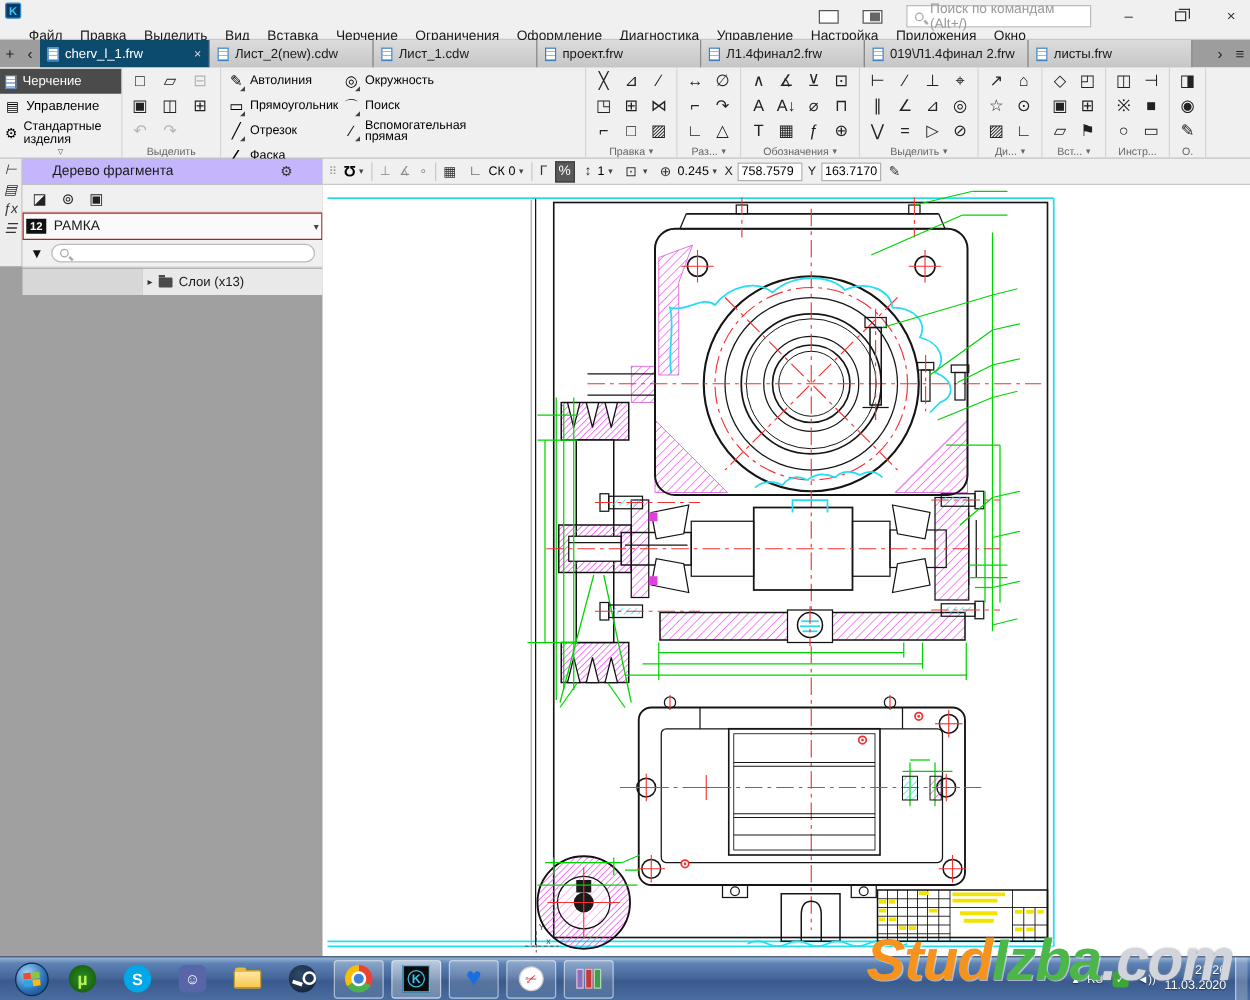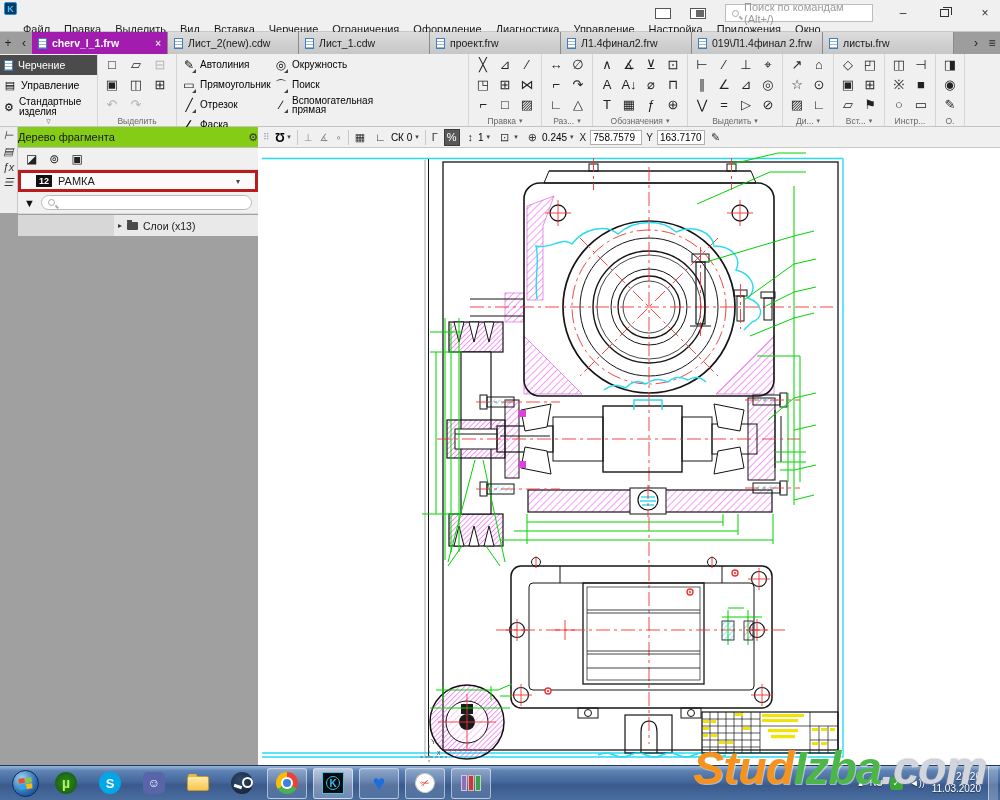--- a/index.html
+++ b/index.html
@@ -20,21 +20,21 @@
   .lens{width:7px;height:7px;border:1.5px solid #aaa;border-radius:50%;position:relative;flex:0 0 auto;}
   .lens::after{content:'';position:absolute;left:6px;top:6px;width:4px;height:1.5px;background:#aaa;transform:rotate(45deg);}
   .wmin,.wmax,.wclose{width:22px;text-align:center;color:#333;font-size:12px;cursor:default;}
   .wmax i{display:inline-block;width:9px;height:8px;border:1px solid #333;position:relative;}
   .wmax i::before{content:'';position:absolute;left:2px;top:-3px;width:8px;height:7px;border:1px solid #333;border-bottom:none;border-left:none;}
 
   
   .tabbar{position:absolute;left:0;top:32px;width:1000px;height:22px;background:#9d9d9d;display:flex;align-items:stretch;}
   .tbbtn{width:16px;display:flex;align-items:center;justify-content:center;color:#222;font-size:12px;}
   .dtab{flex:0 0 131px;display:flex;align-items:center;gap:5px;padding:0 6px;background:linear-gradient(#dcdcdc,#c6c6c6);border-right:1px solid #8a8a8a;font-size:10.5px;white-space:nowrap;overflow:hidden;}
-  .dtab.active{background:#a21caf;color:#fff;flex-basis:136px;font-weight:bold;}
+  .dtab.active{background:#0c4a6e;color:#fff;flex-basis:136px;}
   .dtab .x{margin-left:auto;color:#ddd;font-size:10px;}
   .mdoc{width:9px;height:11px;flex:0 0 auto;background:#fff;border:1px solid #3d7fc1;background-image:repeating-linear-gradient(#fff 0 2px,#9fb6c9 2px 3px);}
   .tabspacer{flex:1;}
 
   
   .ribbon{position:absolute;left:0;top:54px;width:1000px;height:73px;background:#f0f0f0;border-bottom:1px solid #c4c4c4;display:flex;}
   .tabsets{width:98px;padding-top:1px;display:flex;flex-direction:column;border-right:1px solid #d5d5d5;}
   .tset{display:flex;align-items:center;gap:5px;height:21px;padding:0 4px;background:none;border:none;font-size:10.5px;text-align:left;}
   .tset.active{background:#4b4b4b;color:#fff;}
   .tset.two{height:24px;line-height:10px;font-size:10px;}
@@ -58,25 +58,25 @@
   .g2 .ricons{grid-template-columns:repeat(2,22px);}
   .g3 .ricons{grid-template-columns:repeat(3,22px);}
   .g4 .ricons{grid-template-columns:repeat(4,22px);}
   .g1 .ricons{grid-template-columns:22px;}
 
   
   .content{position:absolute;left:0;top:127px;width:1000px;height:638px;background:#a0a0a0;}
   .lstrip{position:absolute;left:0;top:0;width:18px;height:86px;background:#ededed;border-right:1px solid #c6c6c6;display:flex;flex-direction:column;align-items:center;padding-top:2px;gap:3px;}
   .lstrip span{font-size:11px;color:#333;font-style:italic;}
   .treepanel{position:absolute;left:18px;top:0;width:240px;}
-  .tp-head{height:21px;background:#84cc16;border-bottom:1px solid #bfbfbf;display:flex;align-items:center;padding:0 0;}
+  .tp-head{height:21px;background:#c4b5fd;border-bottom:1px solid #bfbfbf;display:flex;align-items:center;padding:0 24px;}
   .tp-head .gear{margin-left:auto;font-size:11px;color:#333;}
   .tp-tools{height:22px;background:#f0f0f0;display:flex;align-items:center;gap:12px;padding:0 8px;border-bottom:1px solid #d9d9d9;}
   .tp-tools span{font-size:12px;color:#222;}
-  .tp-layer{height:22px;background:#fafafa;border:3px solid #b91c1c;display:flex;align-items:center;gap:6px;padding:0 15px;}
+  .tp-layer{height:22px;background:#fafafa;border:1px solid #b91c1c;display:flex;align-items:center;gap:6px;padding:0 2px;}
   .lbadge{background:#111;color:#fff;font-size:9px;font-weight:bold;padding:1px 3px;}
   .tp-layer .caret{margin-left:auto;font-size:8px;color:#444;}
   .tp-filter{height:22px;background:#f0f0f0;display:flex;align-items:center;gap:6px;padding:0 6px;border-bottom:1px solid #d9d9d9;}
   .funnel{color:#111;font-size:11px;}
   .fsearch{flex:1;height:15px;border:1px solid #bbb;border-radius:8px;background:#fff;display:flex;align-items:center;padding:0 6px;color:#aaa;font-size:9px;}
   .trow{height:21px;margin-top:1px;display:flex;}
   .trow .lcell{background:#d7d7d7;}
   .trow .rcell{flex:1;background:#e9e9e9;display:flex;align-items:center;gap:5px;padding:0 4px;font-size:10.5px;}
   .mfolder{width:11px;height:8px;background:#4a4a4a;border-radius:1px;position:relative;flex:0 0 auto;}
   .mfolder::before{content:'';position:absolute;top:-2px;left:0;width:5px;height:2px;background:#4a4a4a;}

